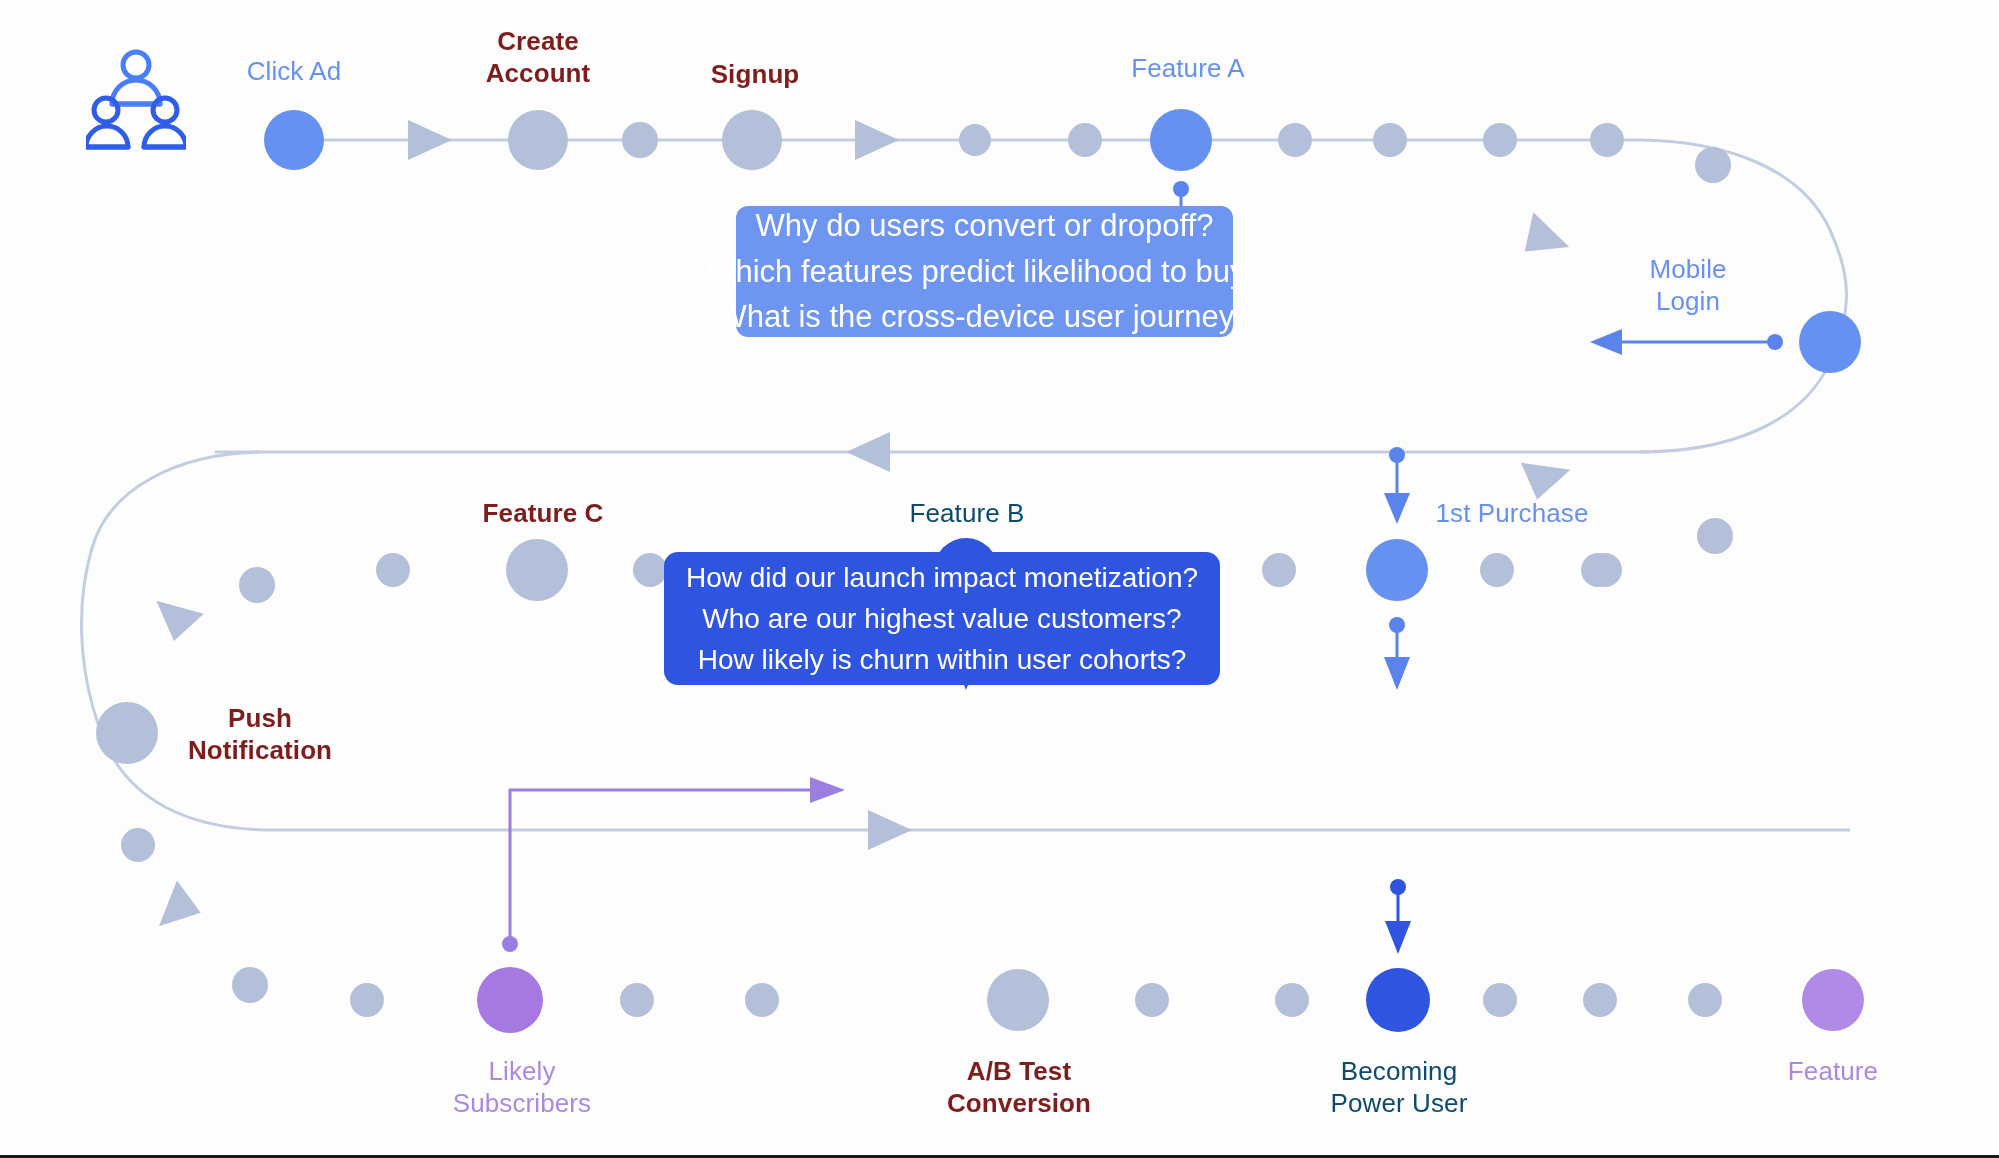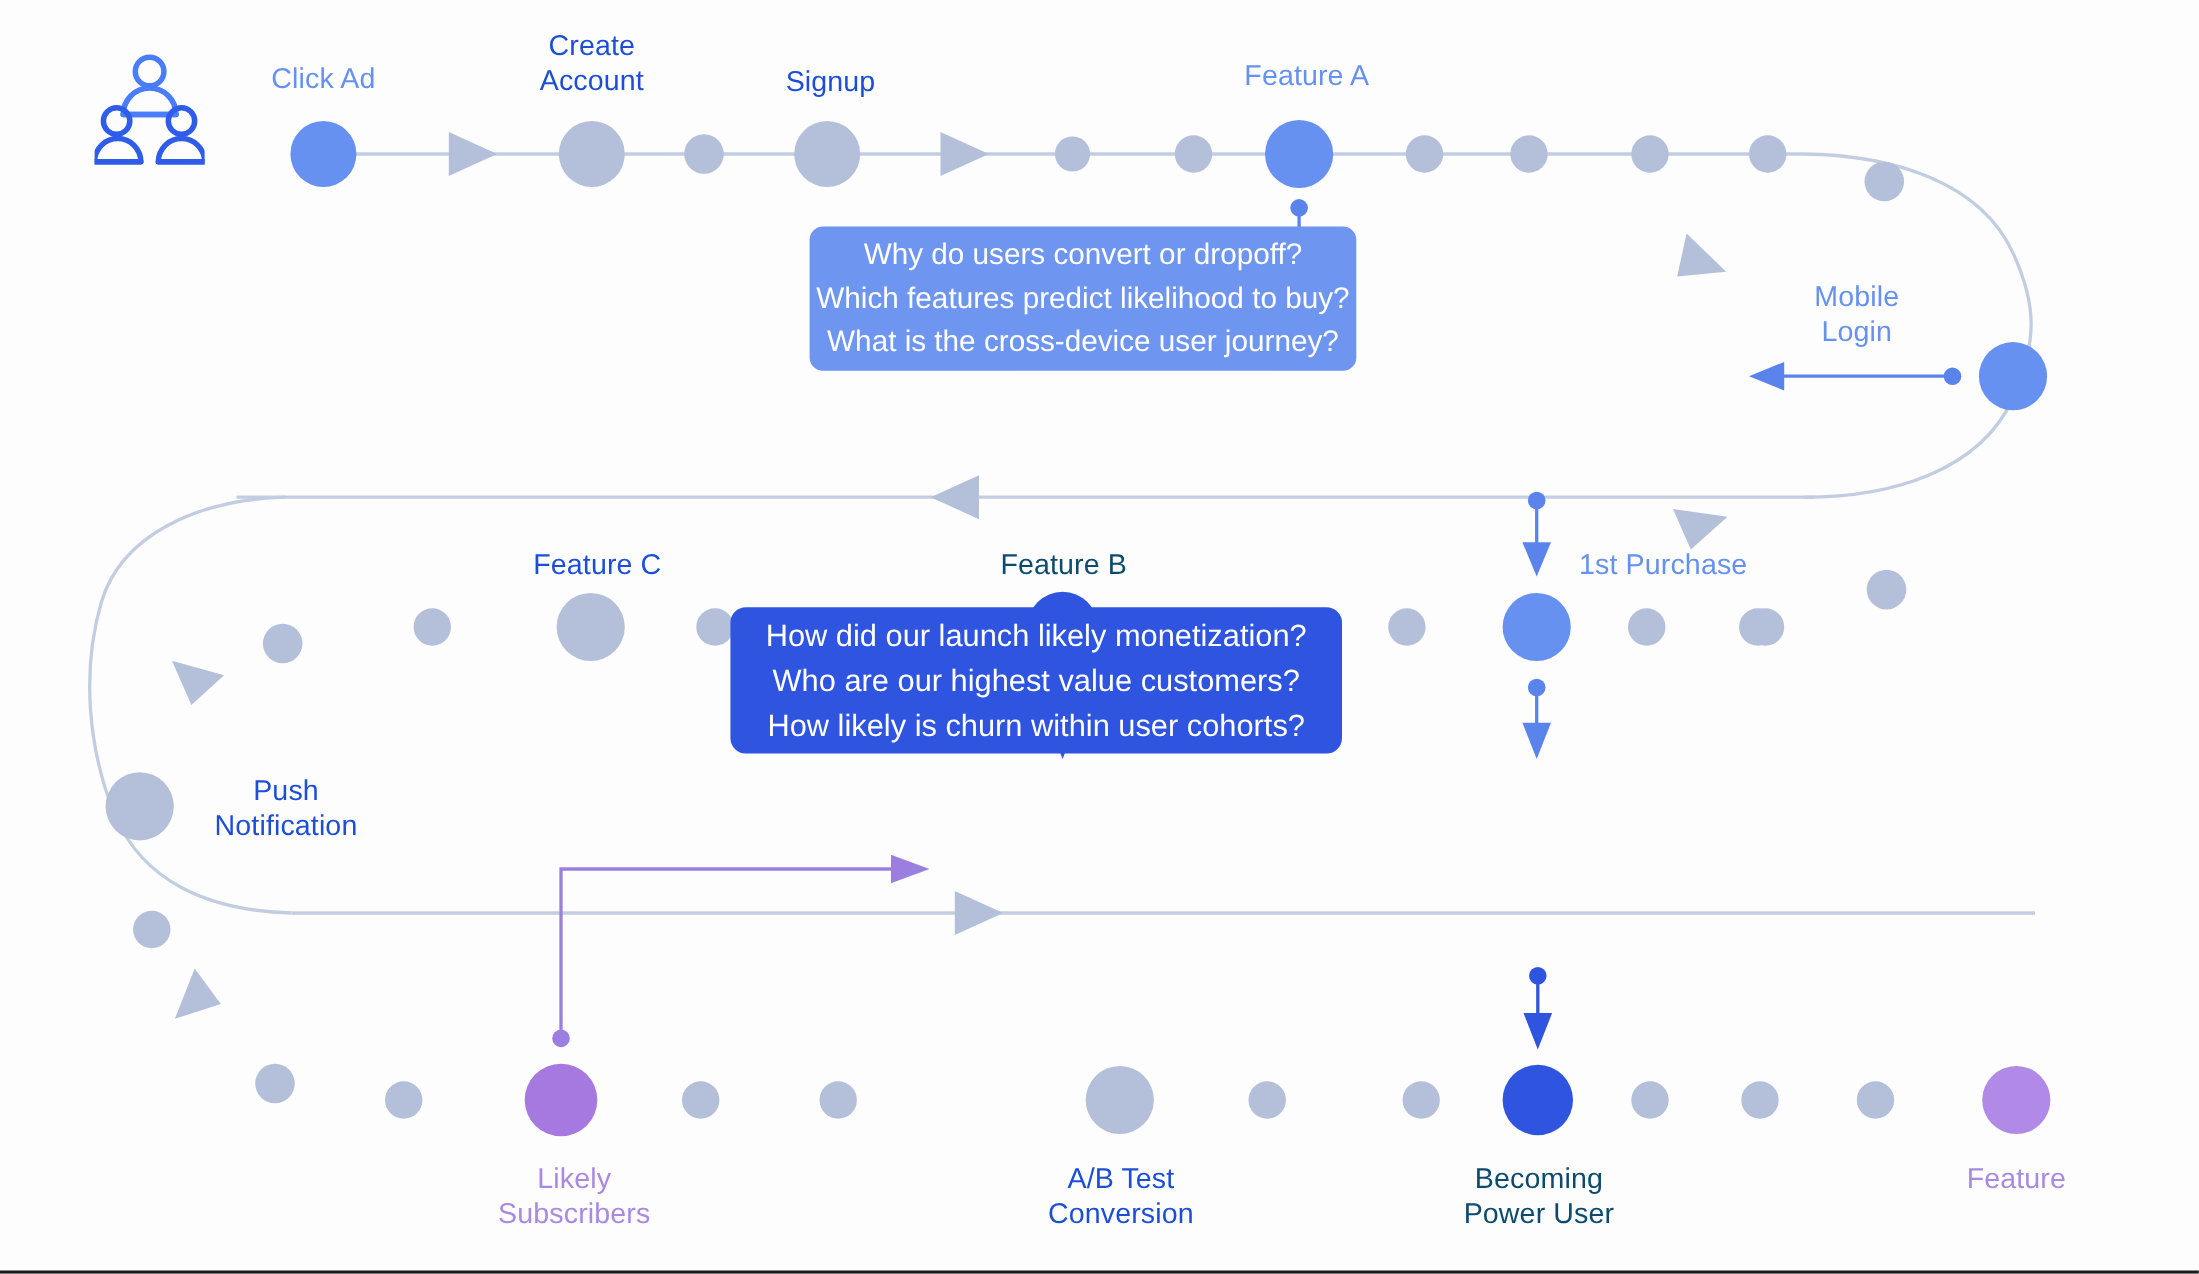--- a/index.html
+++ b/index.html
@@ -29,31 +29,31 @@
   .node-label {
     position: absolute;
     text-align: center;
     font-size: 26px;
     line-height: 1.24;
     white-space: pre-line;
     transform: translate(-50%, 0);
     letter-spacing: 0.1px;
     pointer-events: none;
   }
-  .lbl-grey  { color: #1d4ed8; }
+  .lbl-grey  { color: #7f1d1d; font-weight: bold; }
   .lbl-blue  { color: #6691f0; }
   .lbl-dblue { color: #0c4a6e; }
   .lbl-purp  { color: #a98ae0; }
 
   .callout {
     position: absolute;
     border-radius: 12px;
     color: #ffffff;
     text-align: center;
-    font-size: 27px;
+    font-size: 31px;
     line-height: 1.47;
     display: flex;
     flex-direction: column;
     align-items: center;
     justify-content: center;
     box-sizing: border-box;
   }
   .callout .cline { display: block; white-space: nowrap; }
   #callout-1 {
     left: 736px; top: 206px; width: 497px; height: 131px;
@@ -270,18 +270,18 @@
 
   <div class="node-label lbl-purp" style="left:1833px; top:1055px;">Feature</div>
 
   <div class="callout" id="callout-1">
     <span class="cline">Why do users convert or dropoff?</span>
     <span class="cline">Which features predict likelihood to buy?</span>
     <span class="cline">What is the cross-device user journey?</span>
   </div>
 
   <div class="callout" id="callout-2">
-    <span class="cline">How did our launch likely monetization?</span>
+    <span class="cline">How did our launch impact monetization?</span>
     <span class="cline">Who are our highest value customers?</span>
     <span class="cline">How likely is churn within user cohorts?</span>
   </div>
 
 </div>
 
 </body></html>

